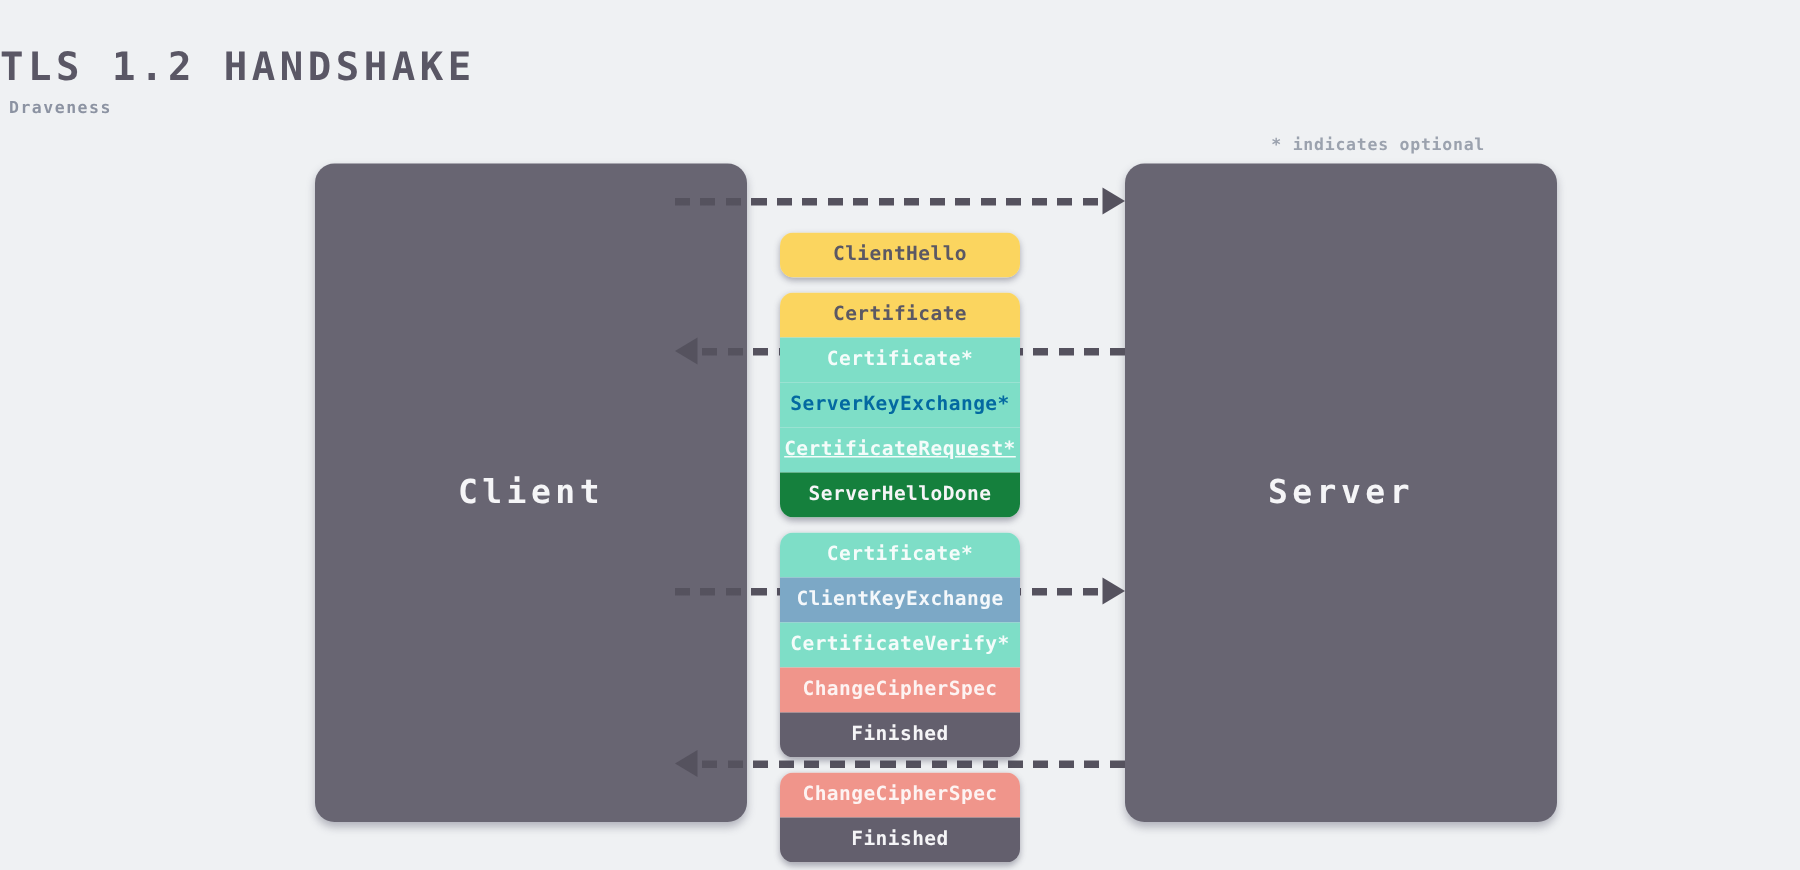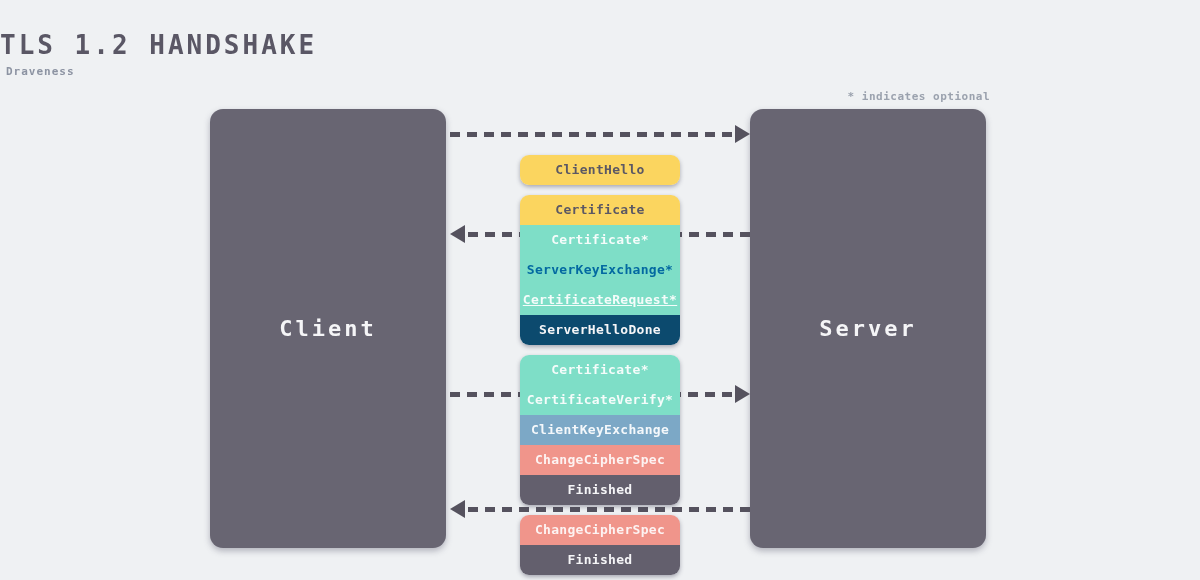--- a/index.html
+++ b/index.html
@@ -33,21 +33,21 @@
     white-space:nowrap;
   }
   .note{
     position:absolute;top:90px;right:210px;
     font-size:11px;font-weight:bold;letter-spacing:0.5px;
     color:var(--note);
     white-space:nowrap;
   }
   .actor{
     position:absolute;top:109px;
-    width:236px;height:439px;
+    width:288px;height:439px;
     background:var(--box);
     border-radius:13px;
     box-shadow:0 3px 6px rgba(80,80,100,0.38);
     display:flex;align-items:center;justify-content:center;
     z-index:0;
   }
   .actor .actor-label{
     color:var(--box-text);
     font-size:22px;font-weight:bold;letter-spacing:3px;
   }
@@ -124,26 +124,26 @@
     </div>
   <div id="messages-column" class="messages">
       <div class="msg-stack">
         <div class="msg-row" style="background: rgb(251, 213, 95); color: rgb(91, 88, 100);">ClientHello</div>
       </div>
       <div class="msg-stack">
         <div class="msg-row" style="background: rgb(251, 213, 95); color: rgb(91, 88, 100);">Certificate</div>
         <div class="msg-row" style="background: rgb(126, 222, 199); color: rgb(244, 252, 250);">Certificate*</div>
         <div class="msg-row" style="background: rgb(126, 222, 199); color: #0369a1;">ServerKeyExchange*</div>
         <div class="msg-row" style="background: rgb(126, 222, 199); color: rgb(244, 252, 250); text-decoration: underline;">CertificateRequest*</div>
-        <div class="msg-row" style="background: #0c4a6e; color: rgb(245, 245, 247);">ServerHelloDone</div>
+        <div class="msg-row" style="background: #15803d; color: rgb(245, 245, 247);">ServerHelloDone</div>
       </div>
       <div class="msg-stack">
         <div class="msg-row" style="background: rgb(126, 222, 199); color: rgb(244, 252, 250);">Certificate*</div>
+        <div class="msg-row" style="background: rgb(124, 168, 198); color: rgb(244, 248, 251);">ClientKeyExchange</div>
         <div class="msg-row" style="background: rgb(126, 222, 199); color: rgb(244, 252, 250);">CertificateVerify*</div>
-        <div class="msg-row" style="background: rgb(124, 168, 198); color: rgb(244, 248, 251);">ClientKeyExchange</div>
         <div class="msg-row" style="background: rgb(240, 149, 139); color: rgb(253, 243, 242);">ChangeCipherSpec</div>
         <div class="msg-row" style="background: rgb(99, 95, 109); color: rgb(245, 245, 247);">Finished</div>
       </div>
       <div class="msg-stack">
         <div class="msg-row" style="background: rgb(240, 149, 139); color: rgb(253, 243, 242);">ChangeCipherSpec</div>
         <div class="msg-row" style="background: rgb(99, 95, 109); color: rgb(245, 245, 247);">Finished</div>
       </div>
     </div>
 </div>
 

